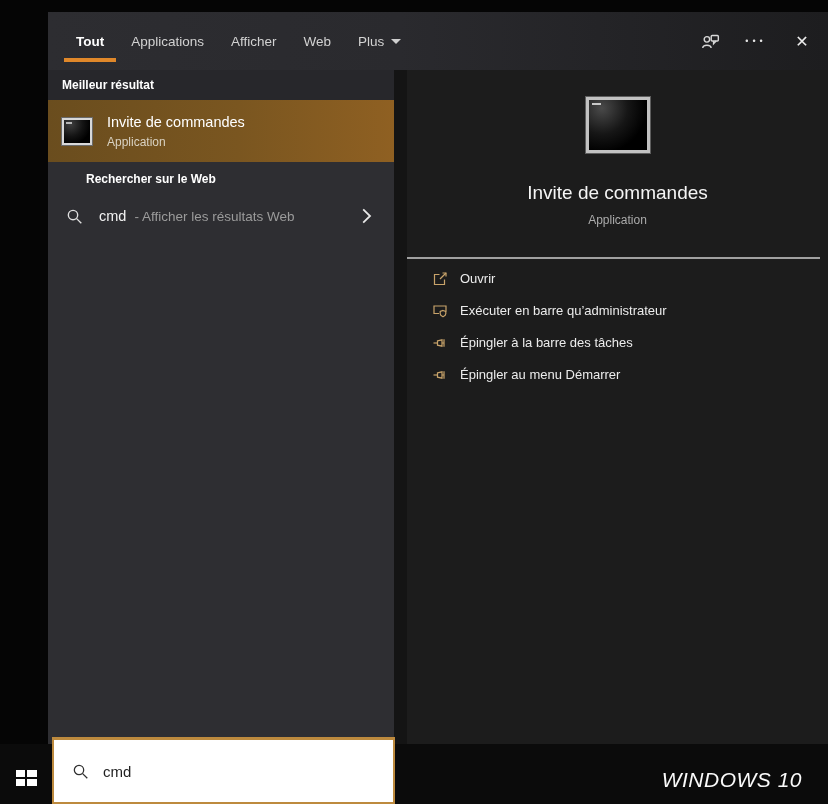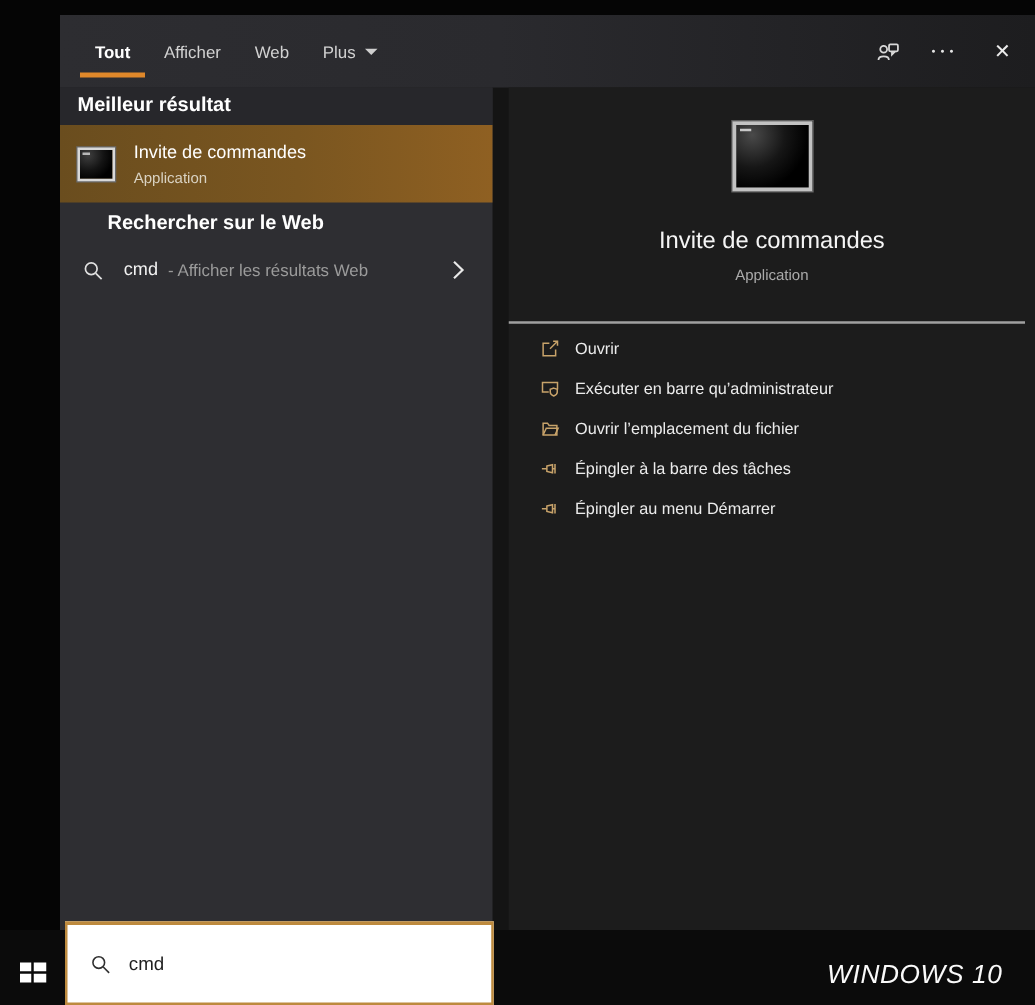--- a/index.html
+++ b/index.html
@@ -26,21 +26,21 @@
   .tabbar-right { margin-left:auto; display:flex; align-items:center; gap:26px;
     padding-right:16px; }
   .tb-icon { color:#e4e4e4; display:flex; align-items:center; justify-content:center;
     width:20px; height:20px; }
   .dots { font-size:9px; letter-spacing:4px; color:#e4e4e4; }
   .close { font-size:16px; color:#ececec; }
 
   
   .left-panel { position:absolute; left:0; top:58px; width:346px; height:674px; background:#2e2e32; }
   .section-header { height:30px; display:flex; align-items:center; padding-left:14px;
-    color:#ffffff; font-size:16px; font-weight:bold; }
+    color:#ffffff; font-size:12px; font-weight:bold; }
   .section-header.best { background:#27272b; }
   .section-header.web { height:34px;margin-left:24px; }
   .best-row { height:62px; display:flex; align-items:center; padding-left:14px; gap:15px;
     background:linear-gradient(90deg,#6a4d1e 0%, #7a5620 55%, #8f6022 100%); cursor:default; }
   .cmd-icon-sm { width:30px; height:27px; flex:0 0 auto; border:2px solid #d8d8d8;
     box-shadow:0 0 0 1px #6a6a6a;
     background:radial-gradient(circle at 25% 18%, #3f3f3f 0%, #141414 45%, #000 75%);
     position:relative; }
   .cmd-icon-sm::before { content:""; position:absolute; left:2px; top:2px; width:6px; height:2px;
     background:#cfcfcf; opacity:.85; }
@@ -95,20 +95,23 @@
 <div class="screen">
 
   <div class="window">
 
     <div class="tabbar">
       <div class="tabs">
         <div class="tab active">
           <span>Tout</span>
         </div>
         <div class="tab">
+          <span>Applications</span>
+        </div>
+        <div class="tab">
           <span>Afficher</span>
         </div>
         <div class="tab">
           <span>Web</span>
         </div>
         <div class="tab">
           <span>Plus</span>
           <span class="caret"></span>
         </div>
       </div>
@@ -182,29 +185,20 @@
             <svg width="16" height="16" viewBox="0 0 16 16" fill="none" stroke="currentColor" stroke-width="1.2">
               <path d="M14 8.5 V3 H2 V10.5 H7"></path>
               <path d="M11 7.5 l2.8 1 v2.3 c0 1.8 -2.8 3 -2.8 3 s-2.8 -1.2 -2.8 -3 V8.5 z"></path>
             </svg>
           </span>
           <span class="alabel">Exécuter en barre qu’administrateur</span>
         </li>
         <li class="rp-action">
           <span class="aicon">
             <svg width="16" height="16" viewBox="0 0 16 16" fill="none" stroke="currentColor" stroke-width="1.2">
-              <path d="M2.5 13 V3.5 H6 l1.3 1.8 H13.5 V13 z"></path>
-              <path d="M2.5 13 L5 7.5 h9.5 L12 13"></path>
-            </svg>
-          </span>
-          <span class="alabel">Ouvrir l’emplacement du fichier</span>
-        </li>
-        <li class="rp-action">
-          <span class="aicon">
-            <svg width="16" height="16" viewBox="0 0 16 16" fill="none" stroke="currentColor" stroke-width="1.2">
               <path d="M1.5 8 H5.5"></path>
               <path d="M5.5 5.8 L10 4.8 V11.2 L5.5 10.2 z"></path>
               <path d="M10 8 H12"></path>
               <path d="M12 4.2 V11.8"></path>
             </svg>
           </span>
           <span class="alabel">Épingler à la barre des tâches</span>
         </li>
         <li class="rp-action">
           <span class="aicon">

